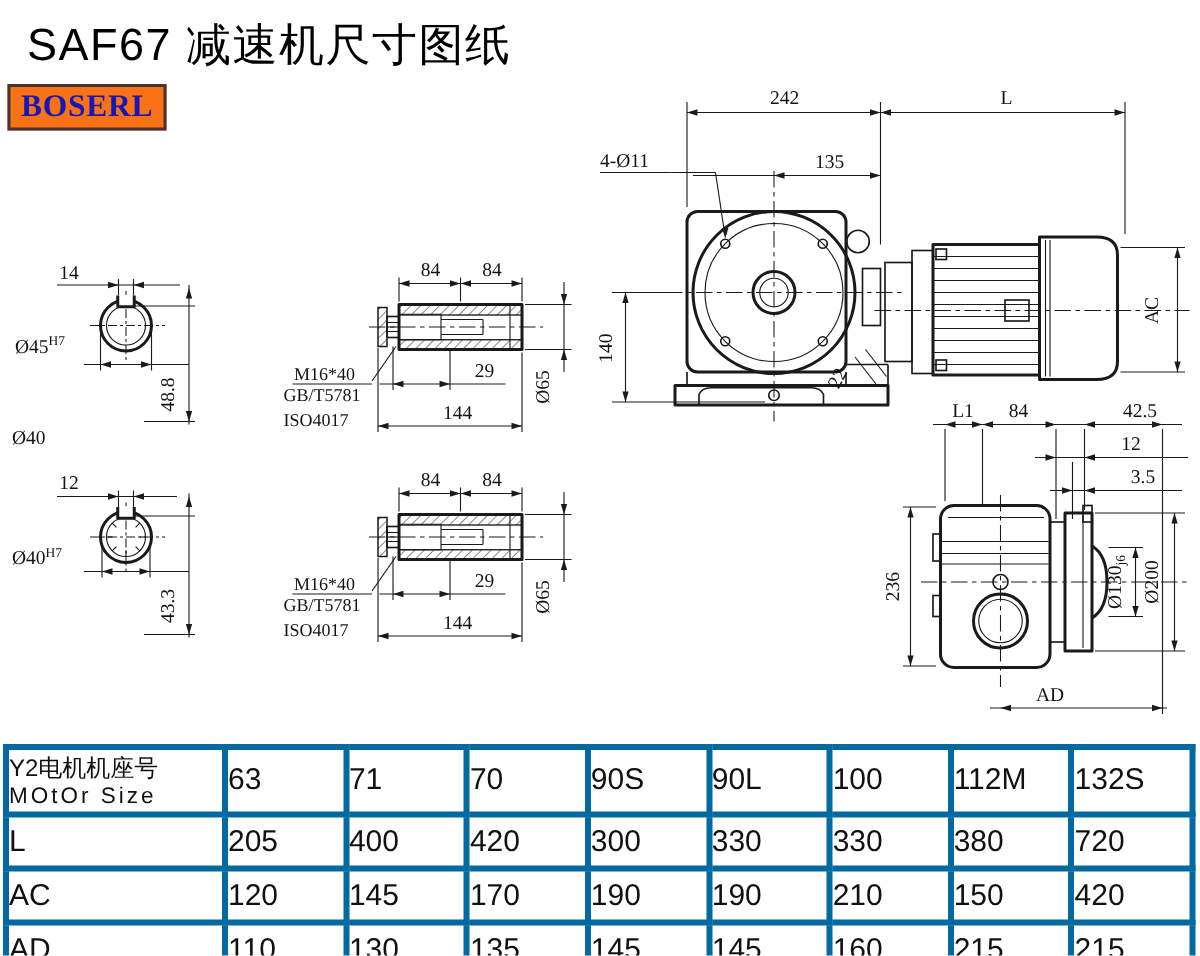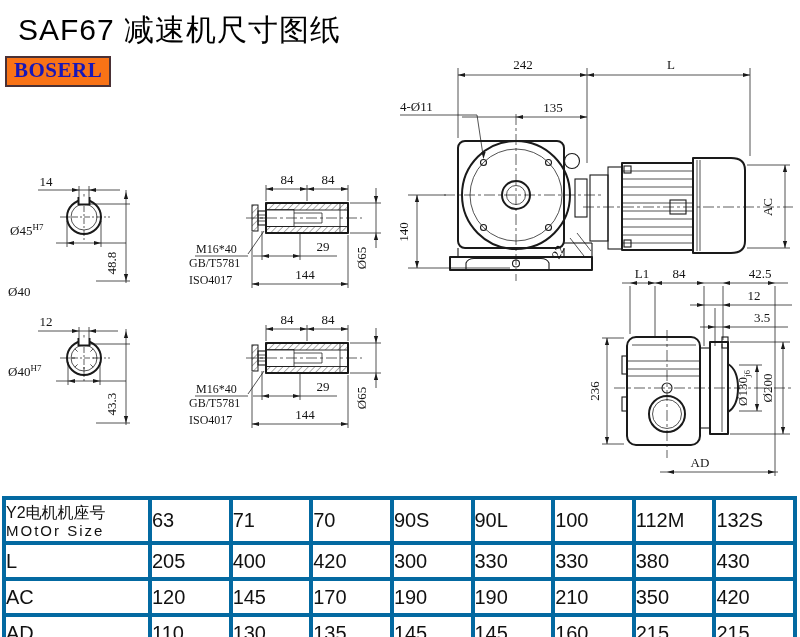--- a/index.html
+++ b/index.html
@@ -412,31 +412,31 @@
   </tr>
   <tr>
     <td>L</td>
     <td>205</td>
     <td>400</td>
     <td>420</td>
     <td>300</td>
     <td>330</td>
     <td>330</td>
     <td>380</td>
-    <td>430</td>
+    <td>720</td>
   </tr>
   <tr>
     <td>AC</td>
     <td>120</td>
     <td>145</td>
     <td>170</td>
     <td>190</td>
     <td>190</td>
     <td>210</td>
-    <td>350</td>
+    <td>150</td>
     <td>420</td>
   </tr>
   <tr>
     <td>AD</td>
     <td>110</td>
     <td>130</td>
     <td>135</td>
     <td>145</td>
     <td>145</td>
     <td>160</td>

